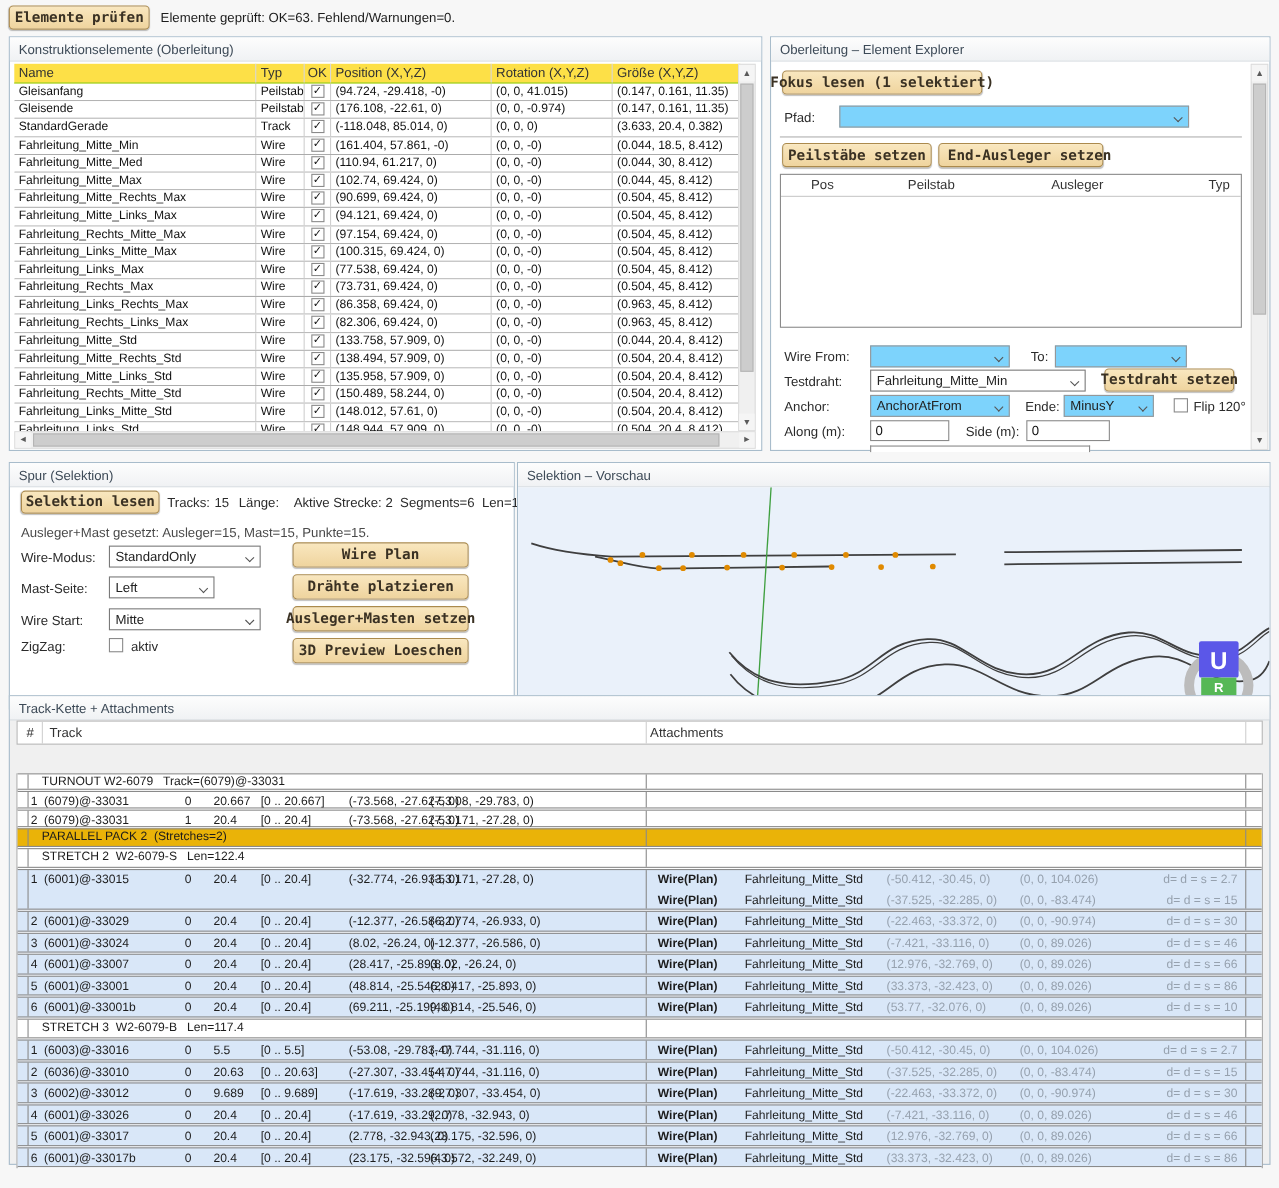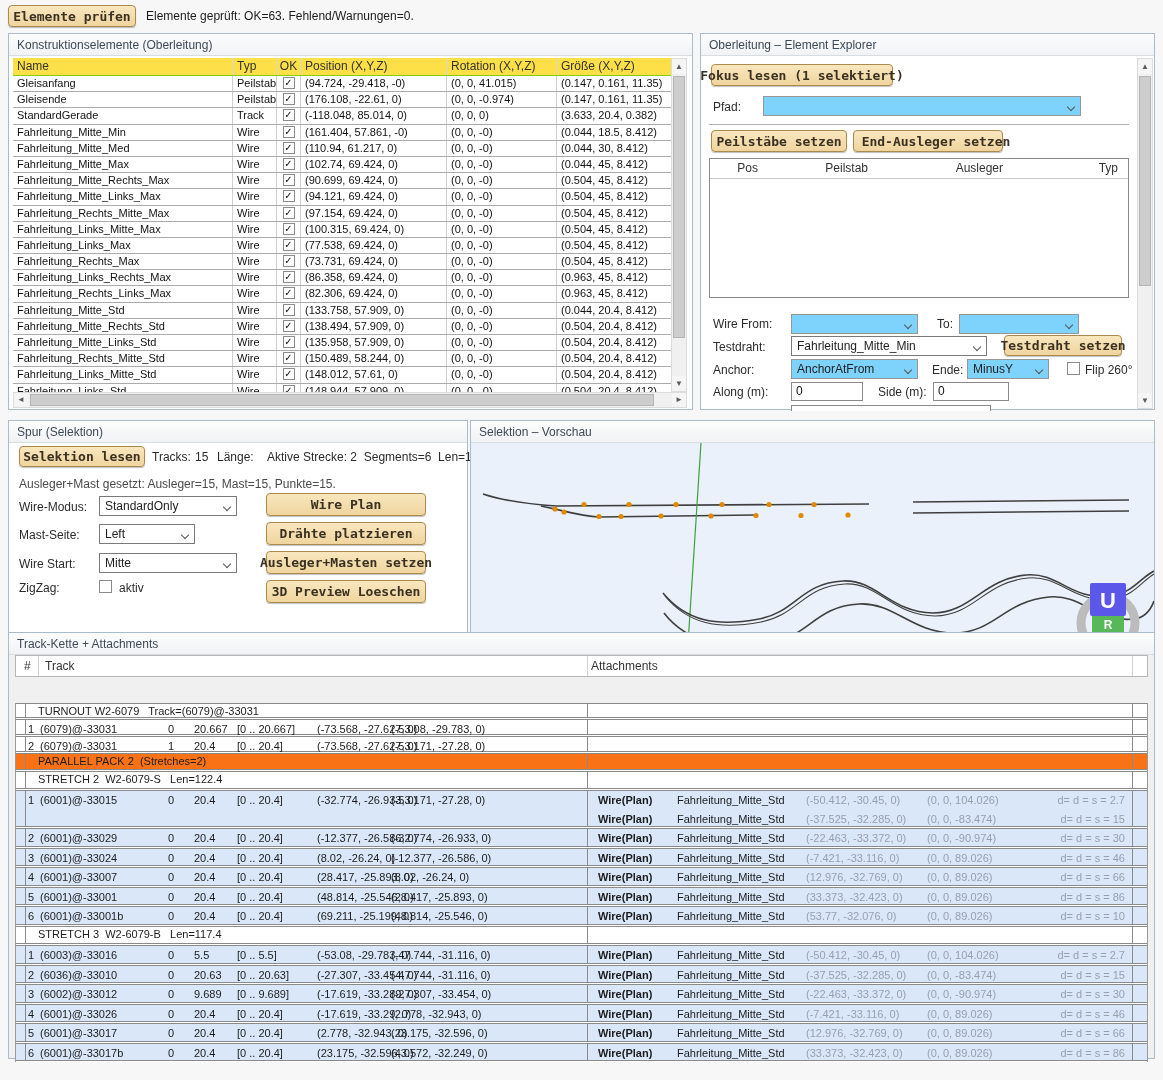--- a/index.html
+++ b/index.html
@@ -52,21 +52,21 @@
   .xlh { position:absolute; top:0; left:0; right:0; height:20px; border-bottom:1px solid #c9c9c9;
     font-size:12px; color:#333; }
   .xlh span { position:absolute; top:2px; }
 
   
   .ttable { position:absolute; left:6px; top:70px; width:1133px; background:#fff;
     border-left:1px solid #9a9a9a; border-right:1px solid #9a9a9a; }
   .trow { position:relative; border-top:1px solid #8a8a8a; border-bottom:1px solid #8a8a8a;
     margin-bottom:1px; font-size:11px; color:#1c1c1c; background:#fff; }
   .trow.hl { background:#d9e7f8; }
-  .trow.gray { background:#f97316; }
+  .trow.gray { background:#eab308; }
   .trow .sel { position:absolute; left:0; top:0; bottom:0; width:10px; border-right:1px solid #8a8a8a; }
   .trow .num { position:absolute; left:12px; top:0; width:18px; line-height:18.5px; }
   .tc { position:absolute; top:0; line-height:18.5px; white-space:pre; }
   .tc.id{left:24px} .tc.sub{left:130px; width:28px; text-align:right} .tc.len{left:178px}
   .tc.rng{left:221px} .tc.p1{left:301px} .tc.p2{left:375px}
   .attsep { position:absolute; left:571px; top:0; bottom:0; border-left:1px solid #8a8a8a; }
   .endsep { position:absolute; left:1116px; top:0; bottom:0; border-left:1px solid #8a8a8a; }
   .attline { position:absolute; left:571px; right:0; height:18.5px; }
   .ac { position:absolute; line-height:18.5px; white-space:pre; }
   .ac.typ{left:11px; font-weight:bold} .ac.nm{left:90px} .ac.ps{left:219px; color:#96a1ae}
@@ -350,21 +350,21 @@
 
     <span class="lbl" style="left:12px; top:329px;">Anchor:</span>
     <div class="combo" style="left:90px; top:325px; width:127px;">
       <span>AnchorAtFrom</span>
       <span class="chev"></span></div>
     <span class="lbl" style="left:231px; top:329px;">Ende:</span>
     <div class="combo" style="left:266px; top:325px; width:82px;">
       <span>MinusY</span>
       <span class="chev"></span></div>
     <span class="cbx" style="left:366px; top:328px;"></span>
-    <span class="lbl" style="left:384px; top:329px;">Flip 260°</span>
+    <span class="lbl" style="left:384px; top:329px;">Flip 120°</span>
 
     <span class="lbl" style="left:12px; top:351px;">Along (m):</span>
     <div class="tinput" style="left:90px; top:348px; width:72px;">0</div>
     <span class="lbl" style="left:177px; top:351px;">Side (m):</span>
     <div class="tinput" style="left:232px; top:348px; width:76px;">0</div>
 
     <div style="position:absolute; left:90px; top:371px; width:200px; height:6px; border:1px solid #8a8a8a; border-bottom:none; background:#fff;"></div>
 
     <div class="sbv" style="left:436px; top:24px; height:351px;">
       <div class="sbbtn" style="top:0; left:0;">▲</div>

